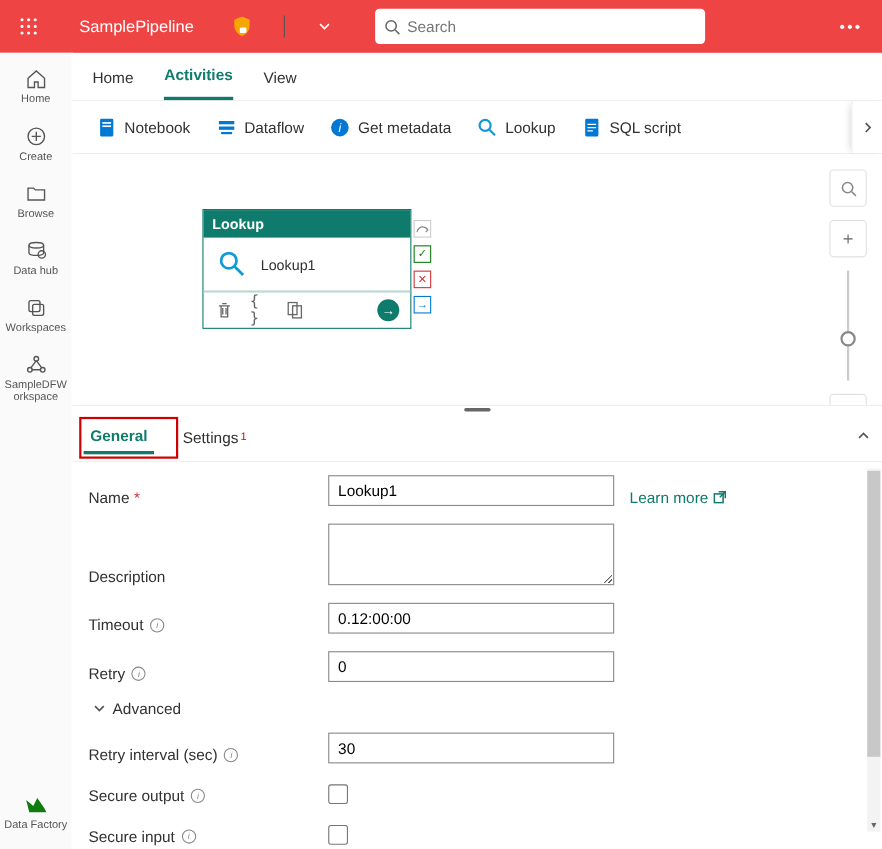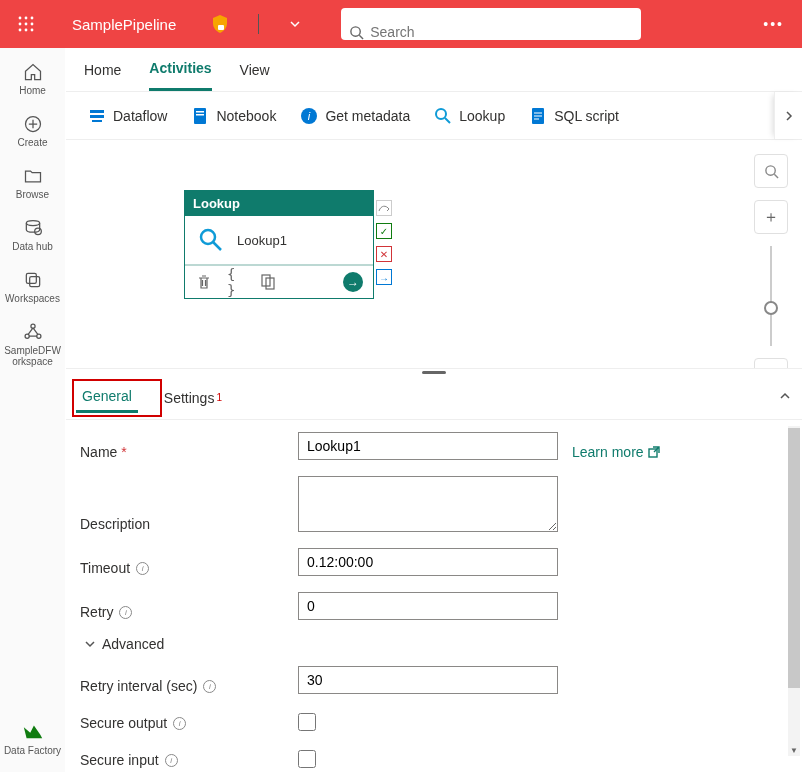--- a/index.html
+++ b/index.html
@@ -5,21 +5,21 @@
 *{box-sizing:border-box;margin:0;padding:0;font-family:"Segoe UI",Arial,sans-serif}
 body{width:802px;height:772px;overflow:hidden;background:#fff;color:#323130;font-size:13px}
 .topbar{height:48px;background:#ef4444;display:flex;align-items:center;padding:0 8px;color:#fff;gap:24px}
 .waffle{width:36px;height:36px;display:flex;align-items:center;justify-content:center;cursor:pointer}
 .waffle svg{fill:#fff}
 .appname{font-size:15px;margin-left:4px;margin-right:6px}
 .shield{display:flex;align-items:center;gap:6px;padding:0 6px}
 .shield svg{fill:#f7a500}
 .chev-down{display:flex;align-items:center;padding:0 6px}
 .search-wrap{margin-left:10px}
-.search-box{width:300px;height:32px;background:#fff;border-radius:4px;display:flex;align-items:flex-end;padding:0 8px;color:#666}
+.search-box{width:300px;height:32px;background:#fff;border-radius:4px;display:flex;align-items:center;padding:0 8px;color:#666}
 .search-box input{border:none;outline:none;flex:1;font-size:14px;color:#333;margin-left:6px}
 .top-right{margin-left:auto;display:flex;align-items:center;gap:14px;padding-right:10px}
 .dots{letter-spacing:2px;font-size:14px}
 
 .layout{display:flex;height:calc(100% - 48px)}
 .leftnav{width:66px;border-right:1px solid #fff;display:flex;flex-direction:column;align-items:center;padding-top:12px;gap:14px;background:#fafafa}
 .leftnav .nav-item{display:flex;flex-direction:column;align-items:center;gap:3px;cursor:pointer;width:100%;padding:2px 0}
 .leftnav .nav-item span{font-size:10px;color:#555;text-align:center;line-height:11px}
 .leftnav svg{stroke:#555;fill:none;stroke-width:1.5}
 .leftnav .nav-item:last-child{margin-top:auto;margin-bottom:14px}
@@ -55,21 +55,21 @@
 .side-handles .h.green{color:#107c10;border-color:#107c10}
 .side-handles .h.red{color:#d13438;border-color:#d13438}
 .side-handles .h.blue{color:#0078d4;border-color:#0078d4}
 .side-handles .h.gray{color:#888}
 
 .drag-bar{height:8px;display:flex;align-items:center;justify-content:center;border-top:1px solid #eee}
 .drag-bar .grip{width:24px;height:3px;background:#666;border-radius:2px}
 
 .prop-tabs{height:44px;border-bottom:1px solid #eee;display:flex;align-items:center;padding:0 10px;gap:20px;position:relative}
 .ptab{font-size:14px;padding:2px 6px;cursor:pointer;height:30px;display:flex;align-items:center}
-.ptab.active{color:#0f7b6c;font-weight:400;border-bottom:3px solid #0f7b6c}
+.ptab.active{color:#0f7b6c;font-weight:700;border-bottom:3px solid #0f7b6c}
 .hl{border:2.5px solid #d10000;position:absolute;left:6px;top:3px;width:90px;height:38px;pointer-events:none}
 .sup-badge{color:#d10000;font-size:10px;vertical-align:super;margin-left:2px}
 .collapse-ic{margin-left:auto;cursor:pointer}
 
 .form{position:relative;padding:12px 0 14px 14px;overflow-y:auto;height:352px}
 .form-row{display:flex;align-items:flex-end;margin-bottom:16px}
 .form-row label{width:218px;font-size:14px;padding-top:5px;display:flex;align-items:center;gap:4px}
 .req{color:#d13438}
 .info-ic{width:13px;height:13px;border:1px solid #888;border-radius:50%;display:inline-flex;align-items:center;justify-content:center;font-size:8px;color:#888;font-style:italic;margin-left:2px}
 .form-row input[type="text"],.form-row textarea{width:260px;border:1px solid #8a8886;padding:5px 8px;font-size:14px;font-family:inherit}
@@ -182,37 +182,37 @@
   <div class="main">
     <div class="ribbon-tabs">
       <div class="rtab">Home</div>
       <div class="rtab active">Activities</div>
       <div class="rtab">View</div>
     </div>
 
     <div class="toolbar">
       <div class="tbtn">
         <span class="ic ic-blue">
+            <svg width="16" height="18" viewBox="0 0 16 18" fill="#0078d4">
+              <rect x="2" y="1" width="12" height="16" rx="1"></rect>
+              <rect x="4" y="4" width="8" height="1.5" fill="#fff"></rect>
+              <rect x="4" y="7" width="8" height="1.5" fill="#fff"></rect>
+            </svg>
+          </span>
+        <span>Notebook</span>
+      </div>
+      <div class="tbtn">
+        <span class="ic ic-blue">
             <svg width="18" height="18" viewBox="0 0 18 18" fill="#0078d4">
               <rect x="2" y="3" width="14" height="3"></rect>
               <rect x="2" y="8" width="14" height="3"></rect>
               <rect x="4" y="13" width="10" height="2"></rect>
             </svg>
           </span>
         <span>Dataflow</span>
-      </div>
-      <div class="tbtn">
-        <span class="ic ic-blue">
-            <svg width="16" height="18" viewBox="0 0 16 18" fill="#0078d4">
-              <rect x="2" y="1" width="12" height="16" rx="1"></rect>
-              <rect x="4" y="4" width="8" height="1.5" fill="#fff"></rect>
-              <rect x="4" y="7" width="8" height="1.5" fill="#fff"></rect>
-            </svg>
-          </span>
-        <span>Notebook</span>
       </div>
       <div class="tbtn">
         <span class="ic">
             <svg width="18" height="18" viewBox="0 0 18 18">
               <circle cx="9" cy="9" r="8" fill="#0078d4"></circle>
               <text x="9" y="13" text-anchor="middle" fill="#fff" font-size="11" font-family="Georgia" font-style="italic">i</text>
             </svg>
           </span>
         <span>Get metadata</span>
       </div>

